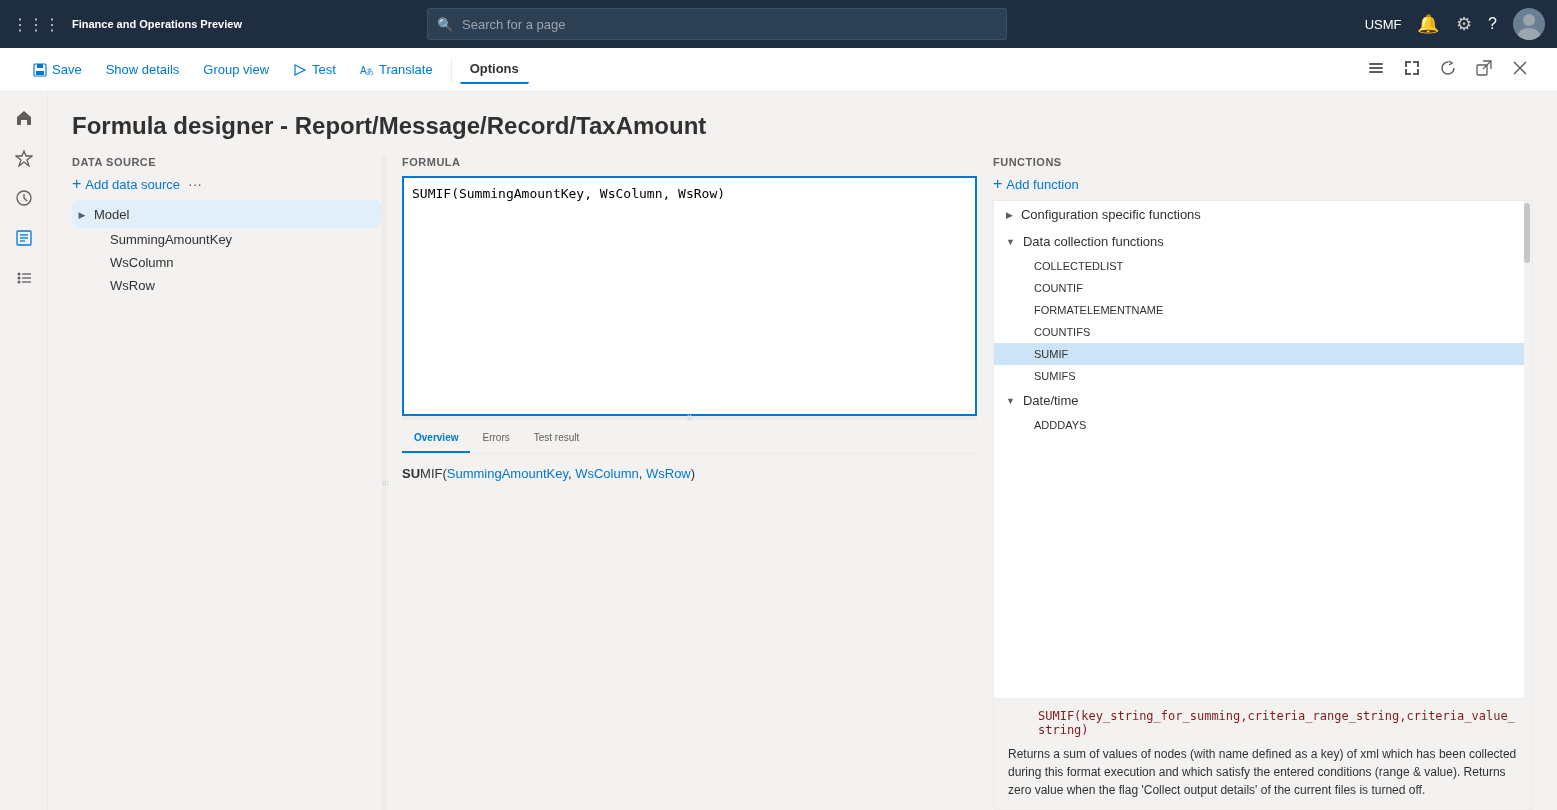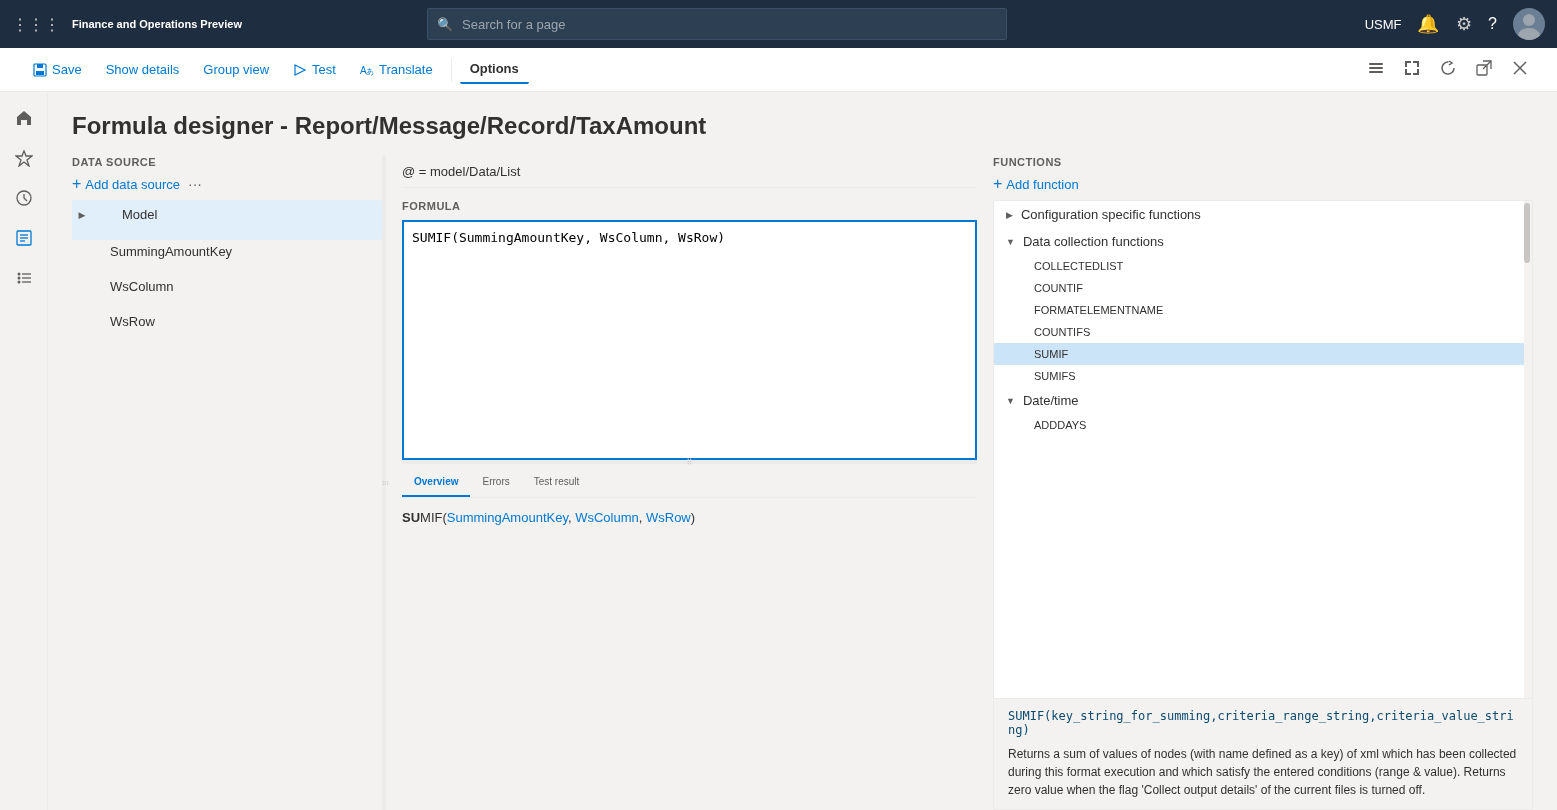--- a/index.html
+++ b/index.html
@@ -154,25 +154,24 @@
       gap: 4px;
       background: none;
       border: none;
     }
     .more-btn { color: #605e5c; cursor: pointer; font-size: 14px; background: none; border: none; }
 
     
     .tree-item {
       display: flex;
       align-items: center;
-      padding: 4px 0 16px 0;
-      cursor: pointer;
-      border-radius: 2px;
-      font-size: 13px;
-      gap: 28px;
+      padding: 4px 0 4px 0;
+      cursor: pointer;
+      border-radius: 8px;
+      font-size: 13px;
     }
     .tree-item.selected { background: #e1effa; }
     .tree-arrow { width: 20px; height: 20px; display: flex; align-items: center; justify-content: center; color: #605e5c; font-size: 10px; flex-shrink: 0; }
     .tree-label { padding-left: 2px; }
     .tree-child { padding-left: 36px; }
 
     
     .resize-handle {
       width: 4px;
       background: #edebe9;
@@ -291,23 +290,24 @@
       background: #f3f2f1;
       border: 1px solid #edebe9;
       border-top: none;
       padding: 10px 14px;
       font-size: 12px;
       flex-shrink: 0;
     }
     .func-signature {
       font-family: 'Consolas', monospace;
       font-size: 12px;
-      color: #0c4a6e;
+      color: #7f1d1d;
       margin-bottom: 8px;
       word-break: break-all;
+      margin-left: 30px;
     }
     .func-desc-text {
       font-size: 12px;
       color: #323130;
       line-height: 1.5;
     }
 
     
     .functions-list::-webkit-scrollbar { width: 8px; }
     .functions-list::-webkit-scrollbar-track { background: #f3f2f1; }
@@ -484,21 +484,20 @@
             <span class="tree-label">WsRow</span>
           </div>
         </div>
       </div>
 
       <div class="resize-handle">
         <span style="writing-mode:vertical-rl;font-size:8px;color:#c8c8c8">⠿</span>
       </div>
 
       <div class="middle-panel">
-        <div class="formula-path">@ = model/Data/List</div>
         <div class="formula-label">FORMULA</div>
         <textarea class="formula-editor" style="height: 240px;">SUMIF(SummingAmountKey, WsColumn, WsRow)</textarea>
         <div class="resize-vertical">
           <span style="font-size:8px;color:#c8c8c8">⠿</span>
         </div>
 
         <div class="tabs">
           <div class="tab active">
             <span>Overview</span>
           </div>

